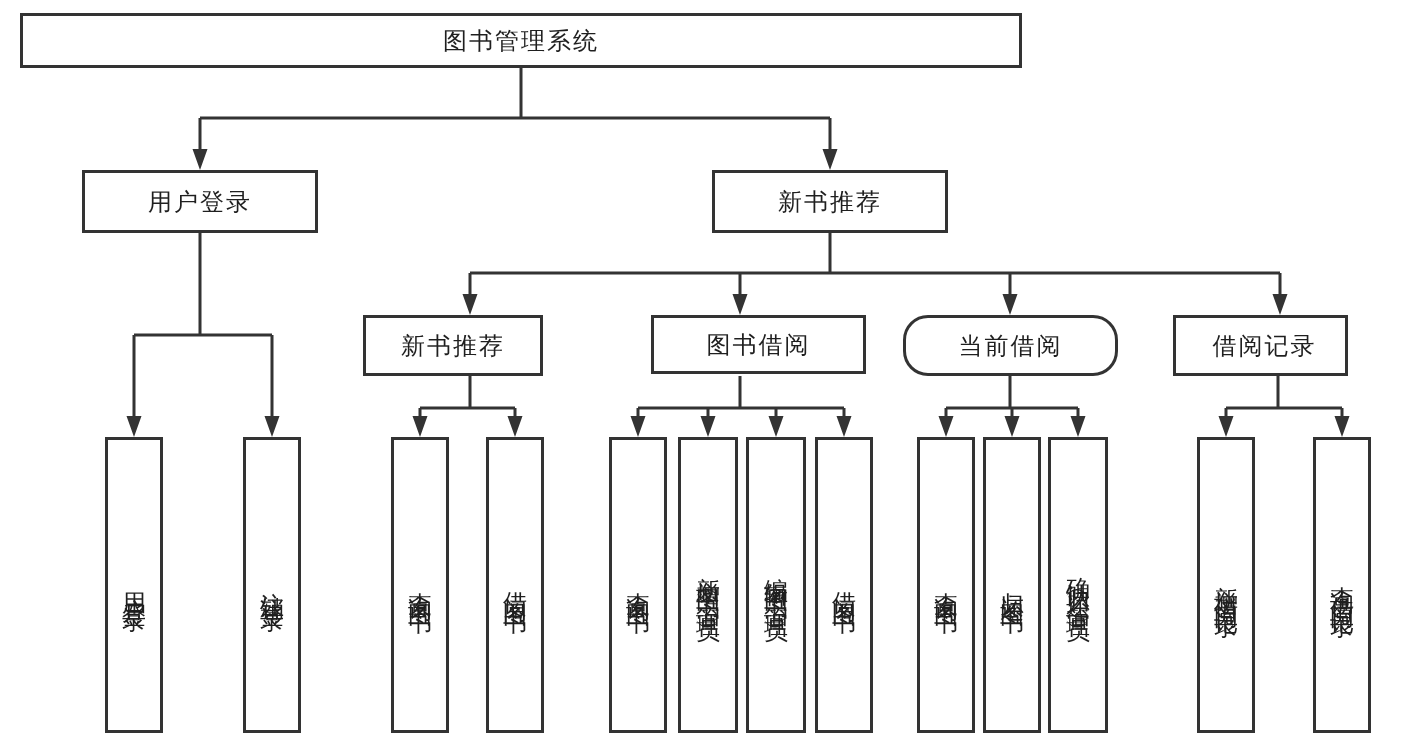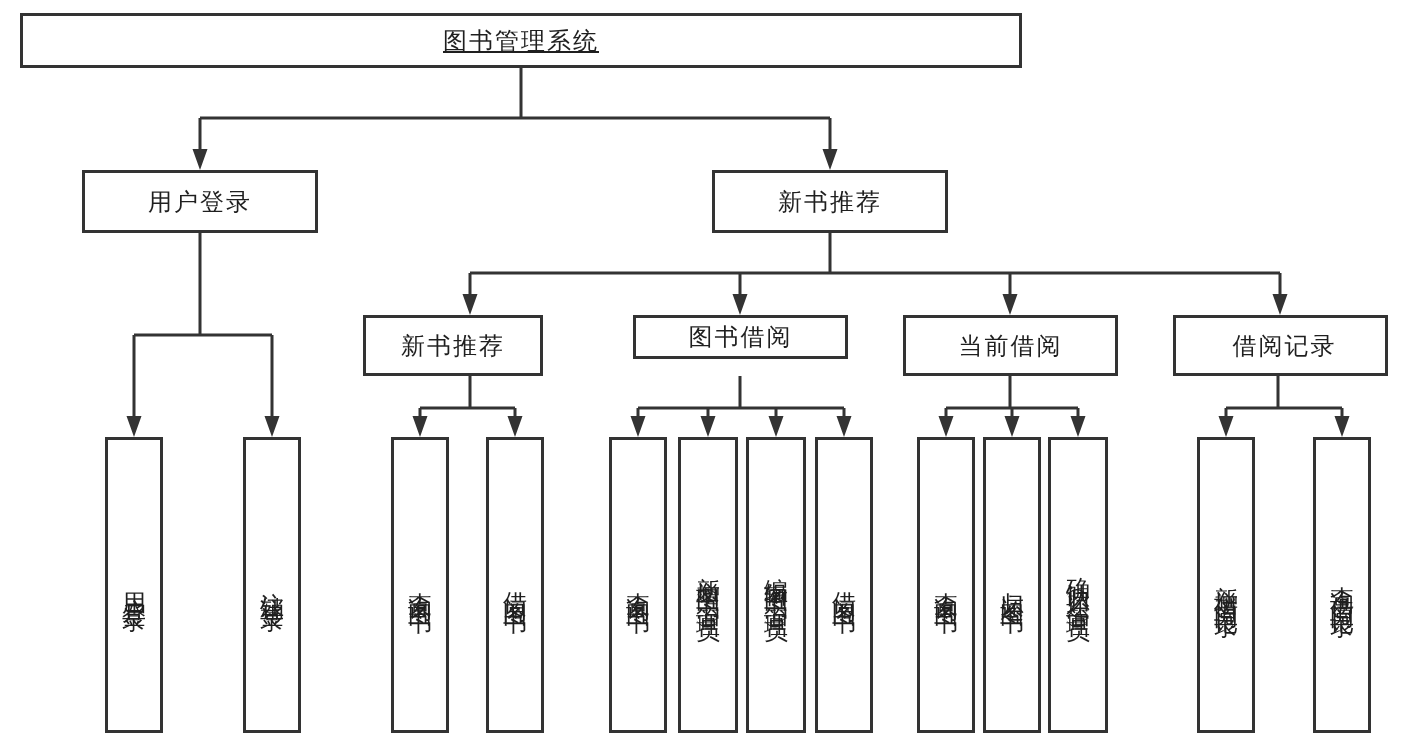--- a/index.html
+++ b/index.html
@@ -78,29 +78,29 @@
              M1002.5 294 L1017.5 294 L1010 315 Z  M1272.5 294 L1287.5 294 L1280 315 Z
              M126.5 416 L141.5 416 L134 437 Z  M264.5 416 L279.5 416 L272 437 Z
              M412.5 416 L427.5 416 L420 437 Z  M507.5 416 L522.5 416 L515 437 Z
              M630.5 416 L645.5 416 L638 437 Z  M700.5 416 L715.5 416 L708 437 Z
              M768.5 416 L783.5 416 L776 437 Z  M836.5 416 L851.5 416 L844 437 Z
              M938.5 416 L953.5 416 L946 437 Z  M1004.5 416 L1019.5 416 L1012 437 Z
              M1070.5 416 L1085.5 416 L1078 437 Z  M1218.5 416 L1233.5 416 L1226 437 Z
              M1334.5 416 L1349.5 416 L1342 437 Z"></path>
   </svg>
 
-  <div class="node h" style="left:20px; top:13px; width:1002px; height:55px;text-decoration:underline;">图书管理系统</div>
+  <div class="node h" style="left:20px; top:13px; width:1002px; height:55px;">图书管理系统</div>
 
   <div class="node h" style="left:82px; top:170px; width:236px; height:63px;">用户登录</div>
   <div class="node h" style="left:712px; top:170px; width:236px; height:63px;">新书推荐</div>
 
   <div class="node h" style="left:363px; top:315px; width:180px; height:61px;">新书推荐</div>
-  <div class="node h" style="left:633px; top:315px; width:215px; height:44px;">图书借阅</div>
-  <div class="node h" style="left:903px; top:315px; width:215px; height:61px;">当前借阅</div>
-  <div class="node h" style="left:1173px; top:315px; width:215px; height:61px;padding-left:8px;">借阅记录</div>
+  <div class="node h" style="left:651px; top:315px; width:215px; height:59px;">图书借阅</div>
+  <div class="node h" style="left:903px; top:315px; width:215px; height:61px;border-radius:25px;">当前借阅</div>
+  <div class="node h" style="left:1173px; top:315px; width:175px; height:61px;padding-left:8px;">借阅记录</div>
 
   <div class="node v" style="left:105px; top:437px; width:58px; height:296px;">用户登录</div>
   <div class="node v" style="left:243px; top:437px; width:58px; height:296px;">注销登录</div>
 
   <div class="node v" style="left:391px; top:437px; width:58px; height:296px;">查询图书</div>
   <div class="node v" style="left:486px; top:437px; width:58px; height:296px;">借阅图书</div>
 
   <div class="node v" style="left:609px; top:437px; width:58px; height:296px;">查询图书</div>
   <div class="node v" style="left:678px; top:437px; width:60px; height:296px;">新增图书（管理员）</div>
   <div class="node v" style="left:746px; top:437px; width:60px; height:296px;">编辑图书（管理员）</div>

